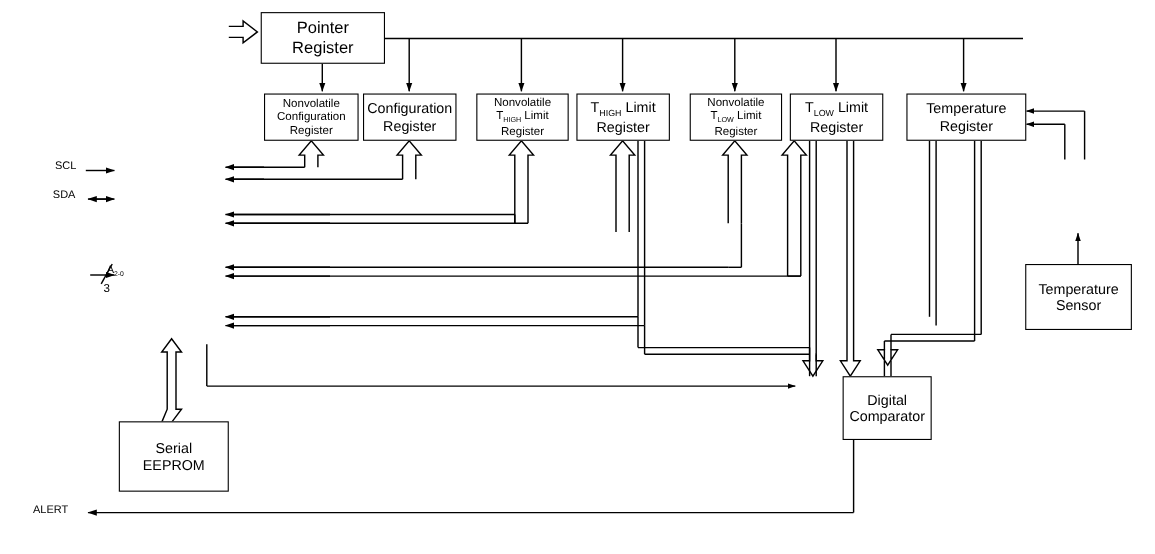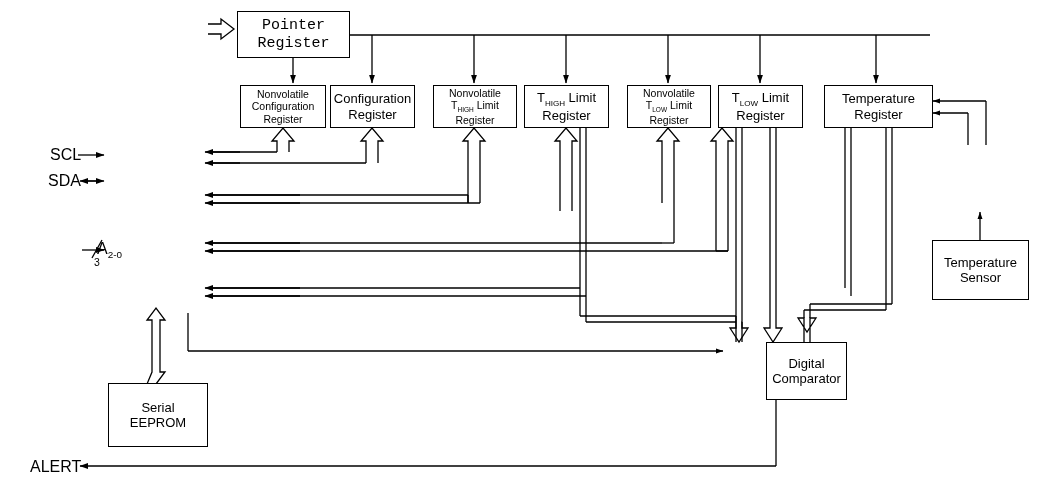--- a/index.html
+++ b/index.html
@@ -38,25 +38,25 @@
     line-height: 1.18;
     z-index: 3;
   }
   .blk span.lbl {
     display: block;
     width: 100%;
     padding: 0 2px;
   }
   .sig {
     position: absolute;
-    font-size: 16px;
+    font-size: 10px;
     white-space: nowrap;
     z-index: 4;
   }
-  .f15 { font-size: 15px; font-family: Liberation Mono, monospace; }
+  .f15 { font-size: 15px; }
   .f13 { font-size: 13px; }
   .f11 { font-size: 10.5px; }
   sub { font-size: 0.62em; }
   .sym { font-family: "DejaVu Sans", sans-serif; }
 </style>
 </head>
 <body>
 
 <div id="diagram-root">
 

